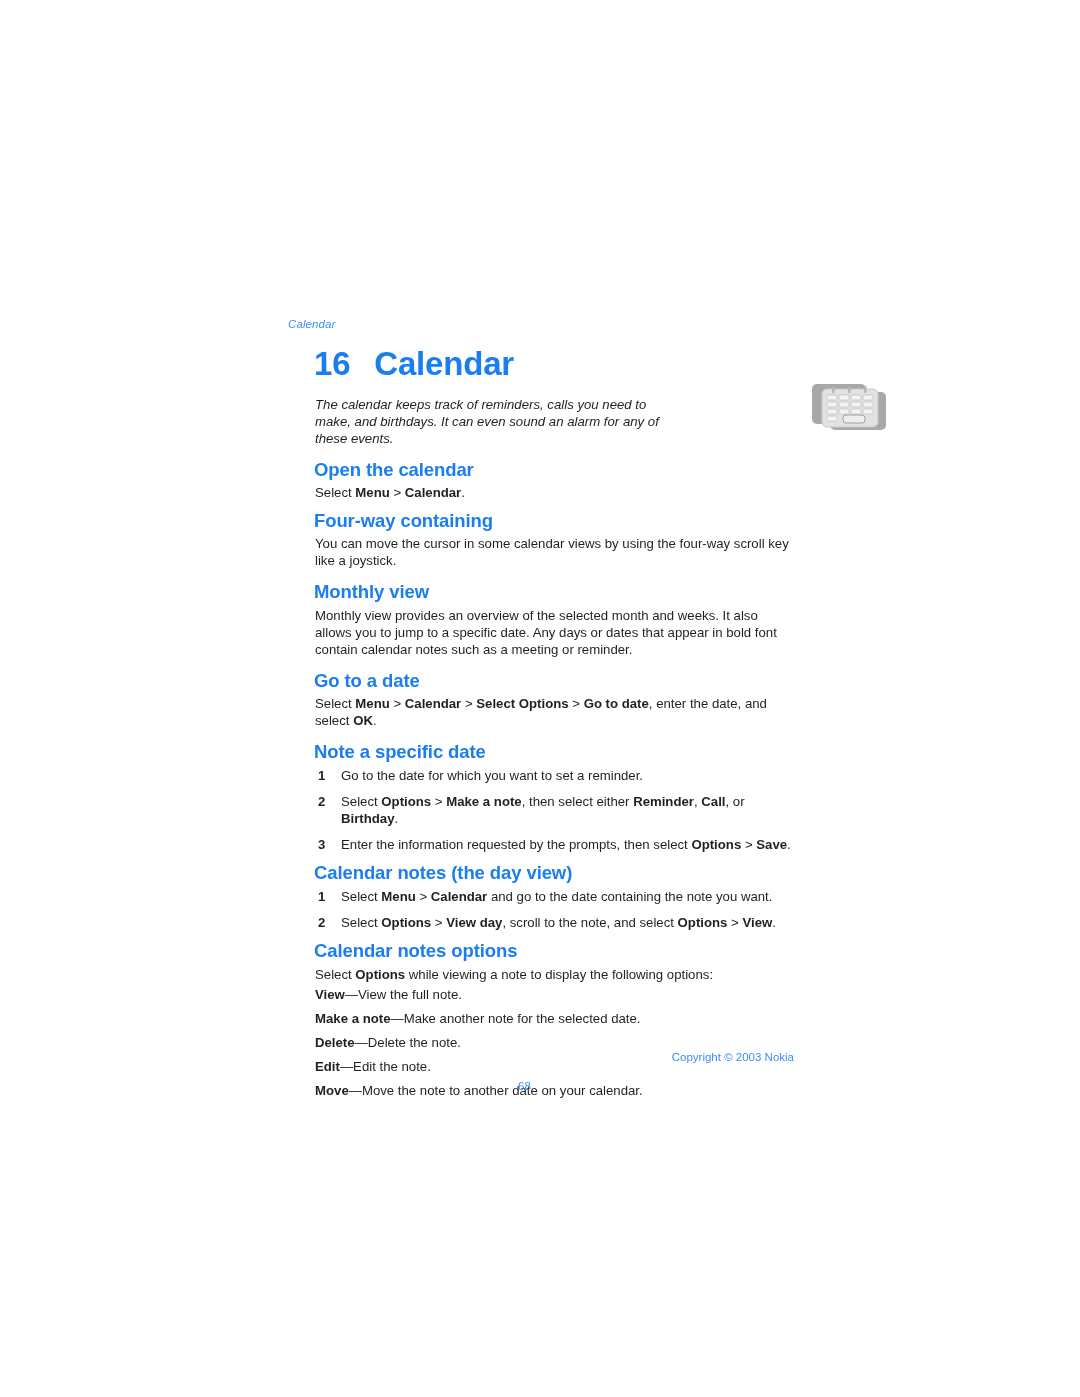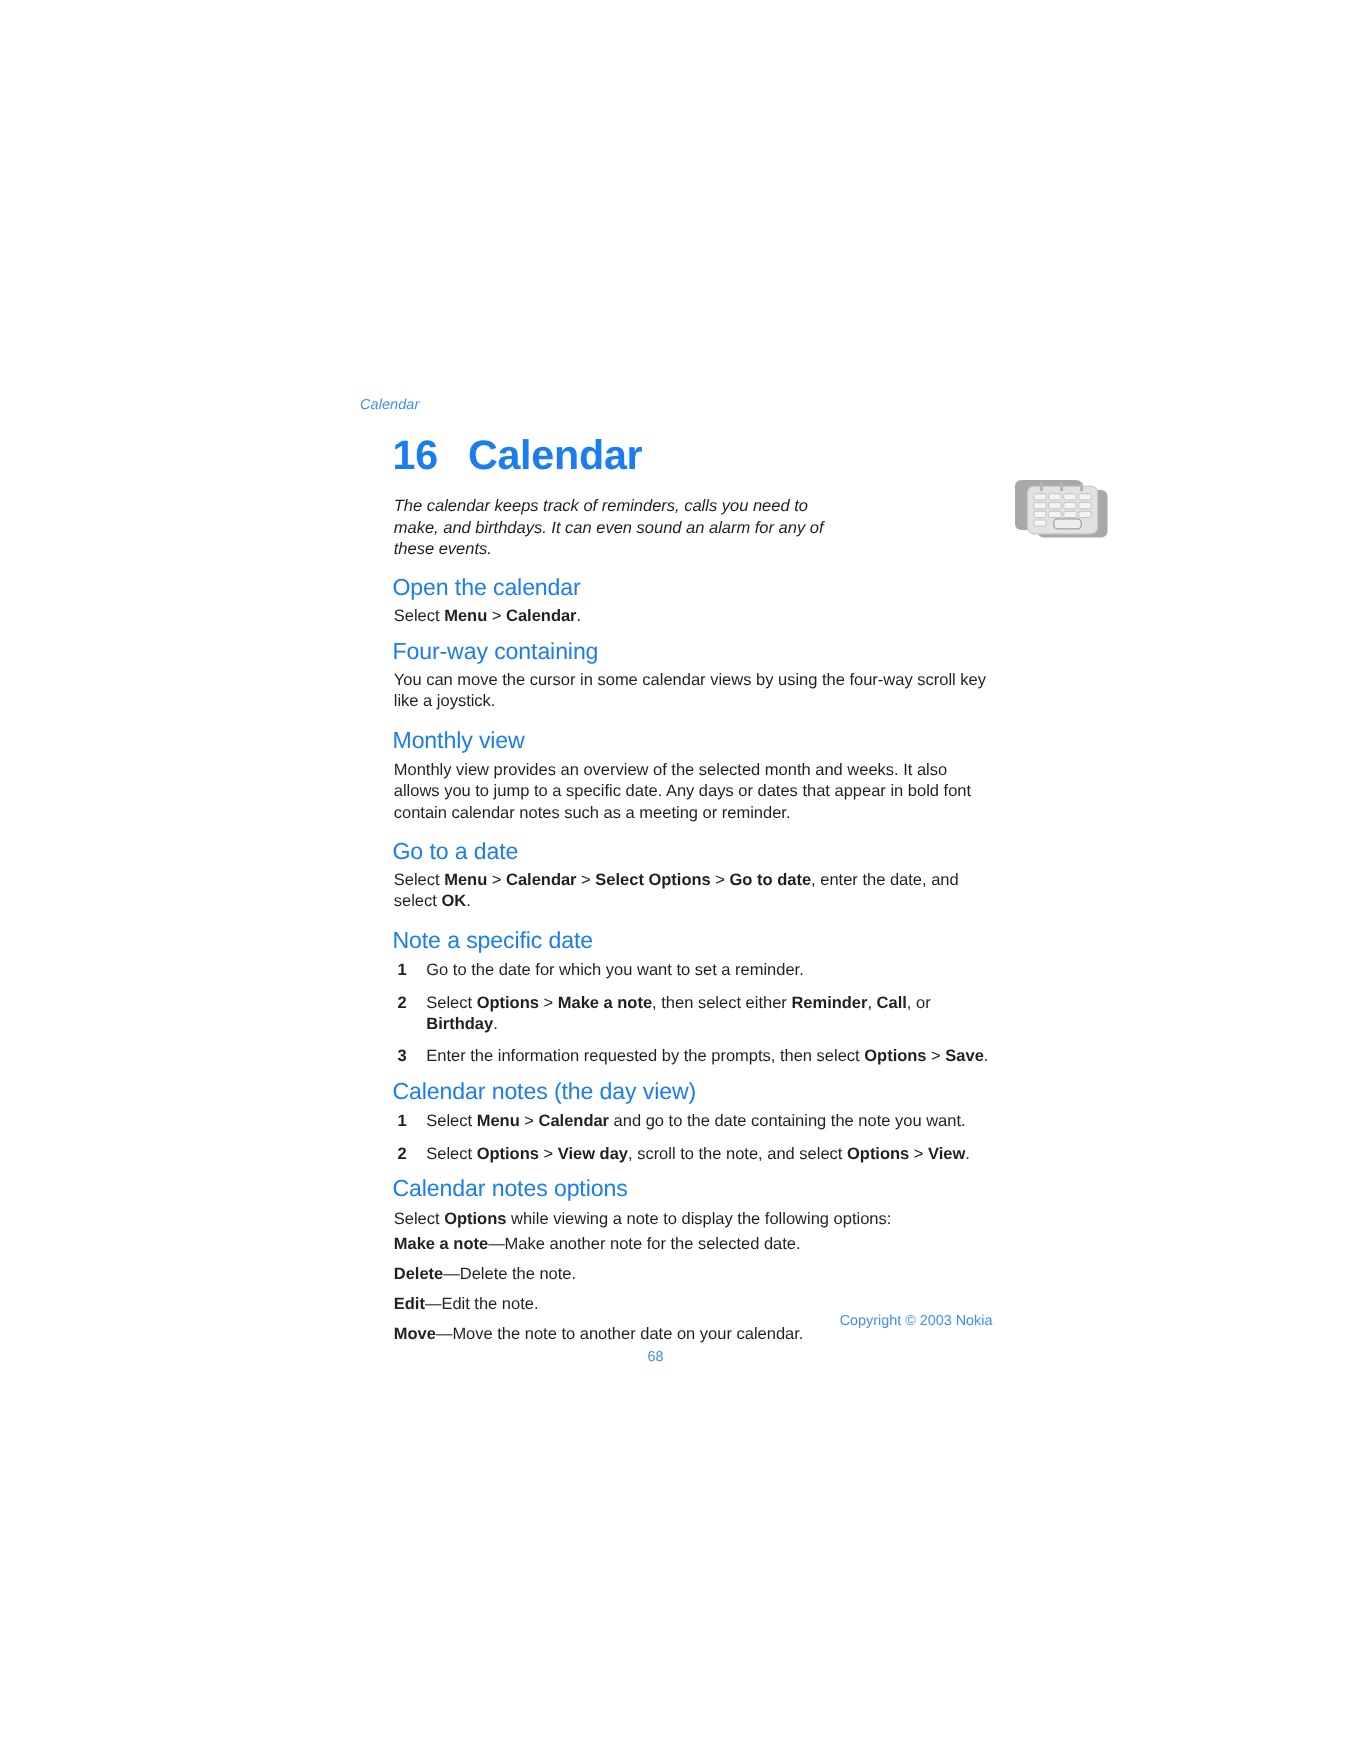--- a/index.html
+++ b/index.html
@@ -63,21 +63,21 @@
   .chapter-icon {
     position: absolute;
     right: -100px;
     top: 36px;
     width: 84px;
     height: 52px;
   }
 
   h2.section {
     font-size: 18.5px;
-    font-weight: normal;
+    font-weight: bold;
     color: #1a7df0;
     margin: 12px 0 2px 26px;
     line-height: 1.2;
     letter-spacing: -0.1px;
   }
   h2.section.tight { margin-top: 9px; }
 
   p.body {
     font-size: 13.2px;
     line-height: 1.29;
@@ -221,20 +221,21 @@
 
     <h2 class="section tight">Calendar notes (the day view)</h2>
     <ol class="steps" id="steps-calendar-notes-day-view">
         <li><span class="num">1</span><span>Select </span><b>Menu</b><span> &gt; </span><b>Calendar</b><span> and go to the date containing the note you want.</span></li>
         <li><span class="num">2</span><span>Select </span><b>Options</b><span> &gt; </span><b>View day</b><span>, scroll to the note, and select </span><b>Options</b><span> &gt; </span><b>View</b><span>.</span></li>
       </ol>
 
     <h2 class="section tight">Calendar notes options</h2>
     <p class="body"><span>Select </span><b>Options</b><span> while viewing a note to display the following options:</span></p>
     <ul class="optlist" id="options-list">
+        <li><b>View</b><span>—View the full note.</span></li>
         <li><b>Make a note</b><span>—Make another note for the selected date.</span></li>
         <li><b>Delete</b><span>—Delete the note.</span></li>
         <li><b>Edit</b><span>—Edit the note.</span></li>
         <li><b>Move</b><span>—Move the note to another date on your calendar.</span></li>
       </ul>
 
   </div>
 
   <div class="footer">
     <span class="page-number">68</span>

